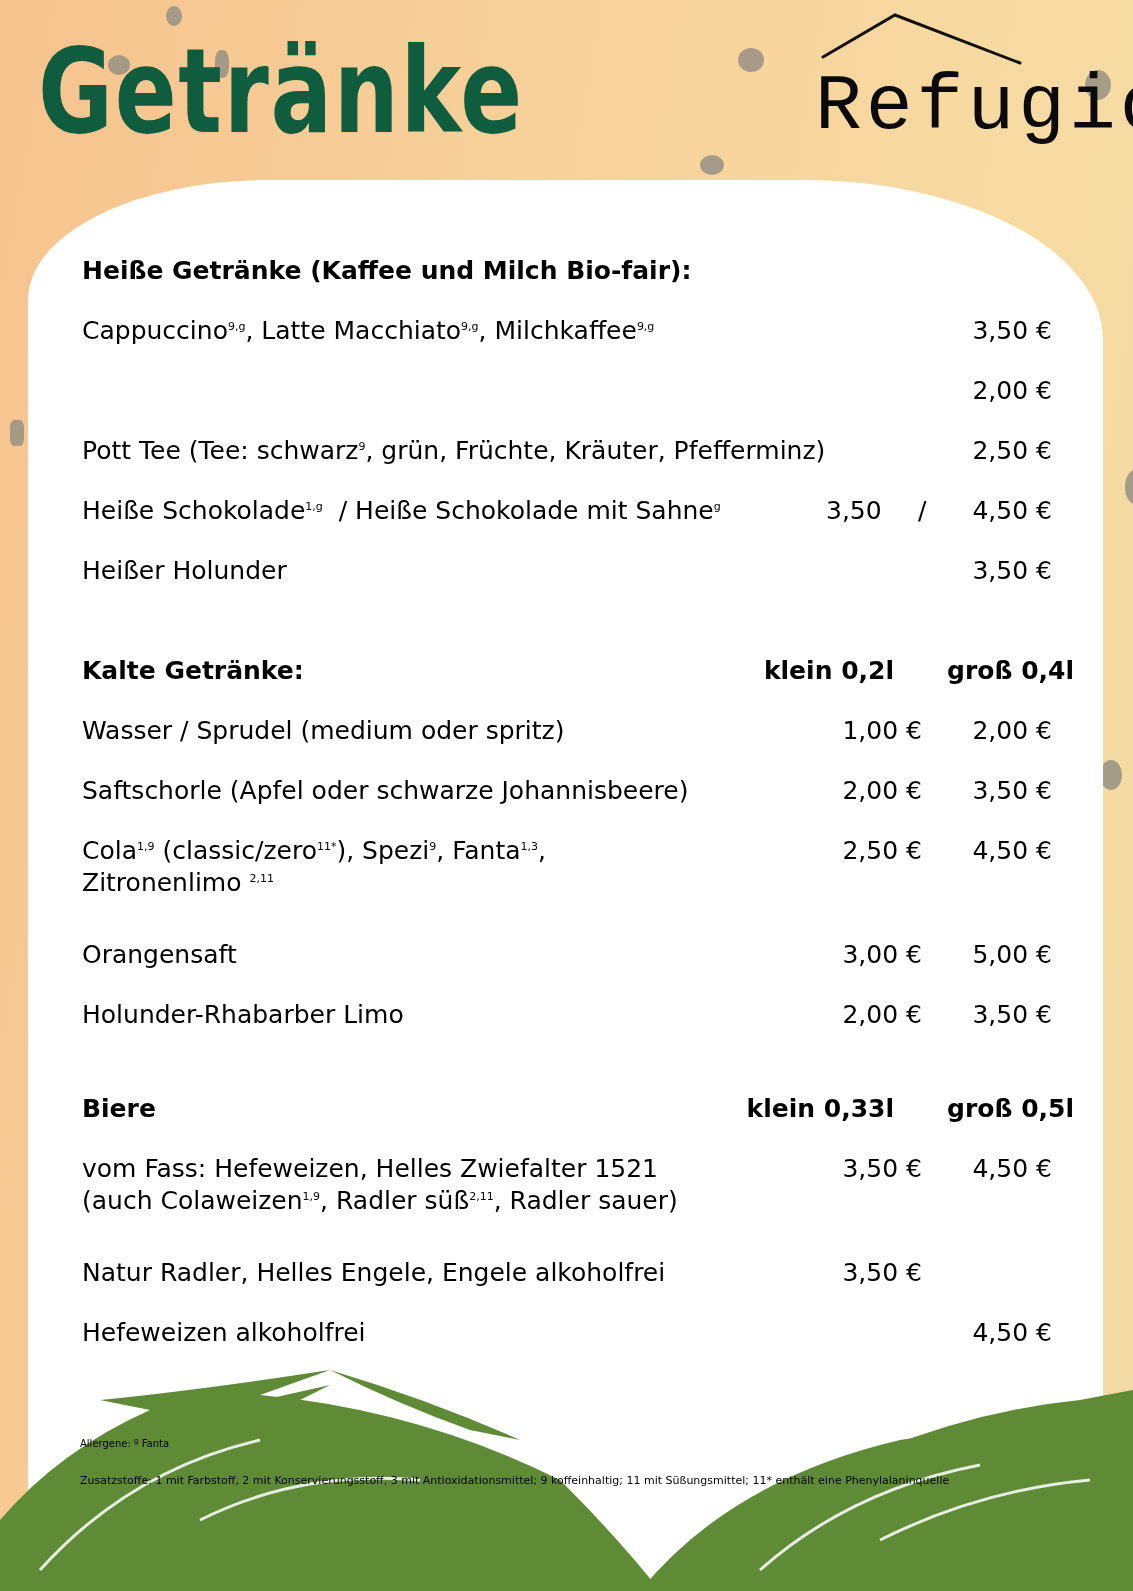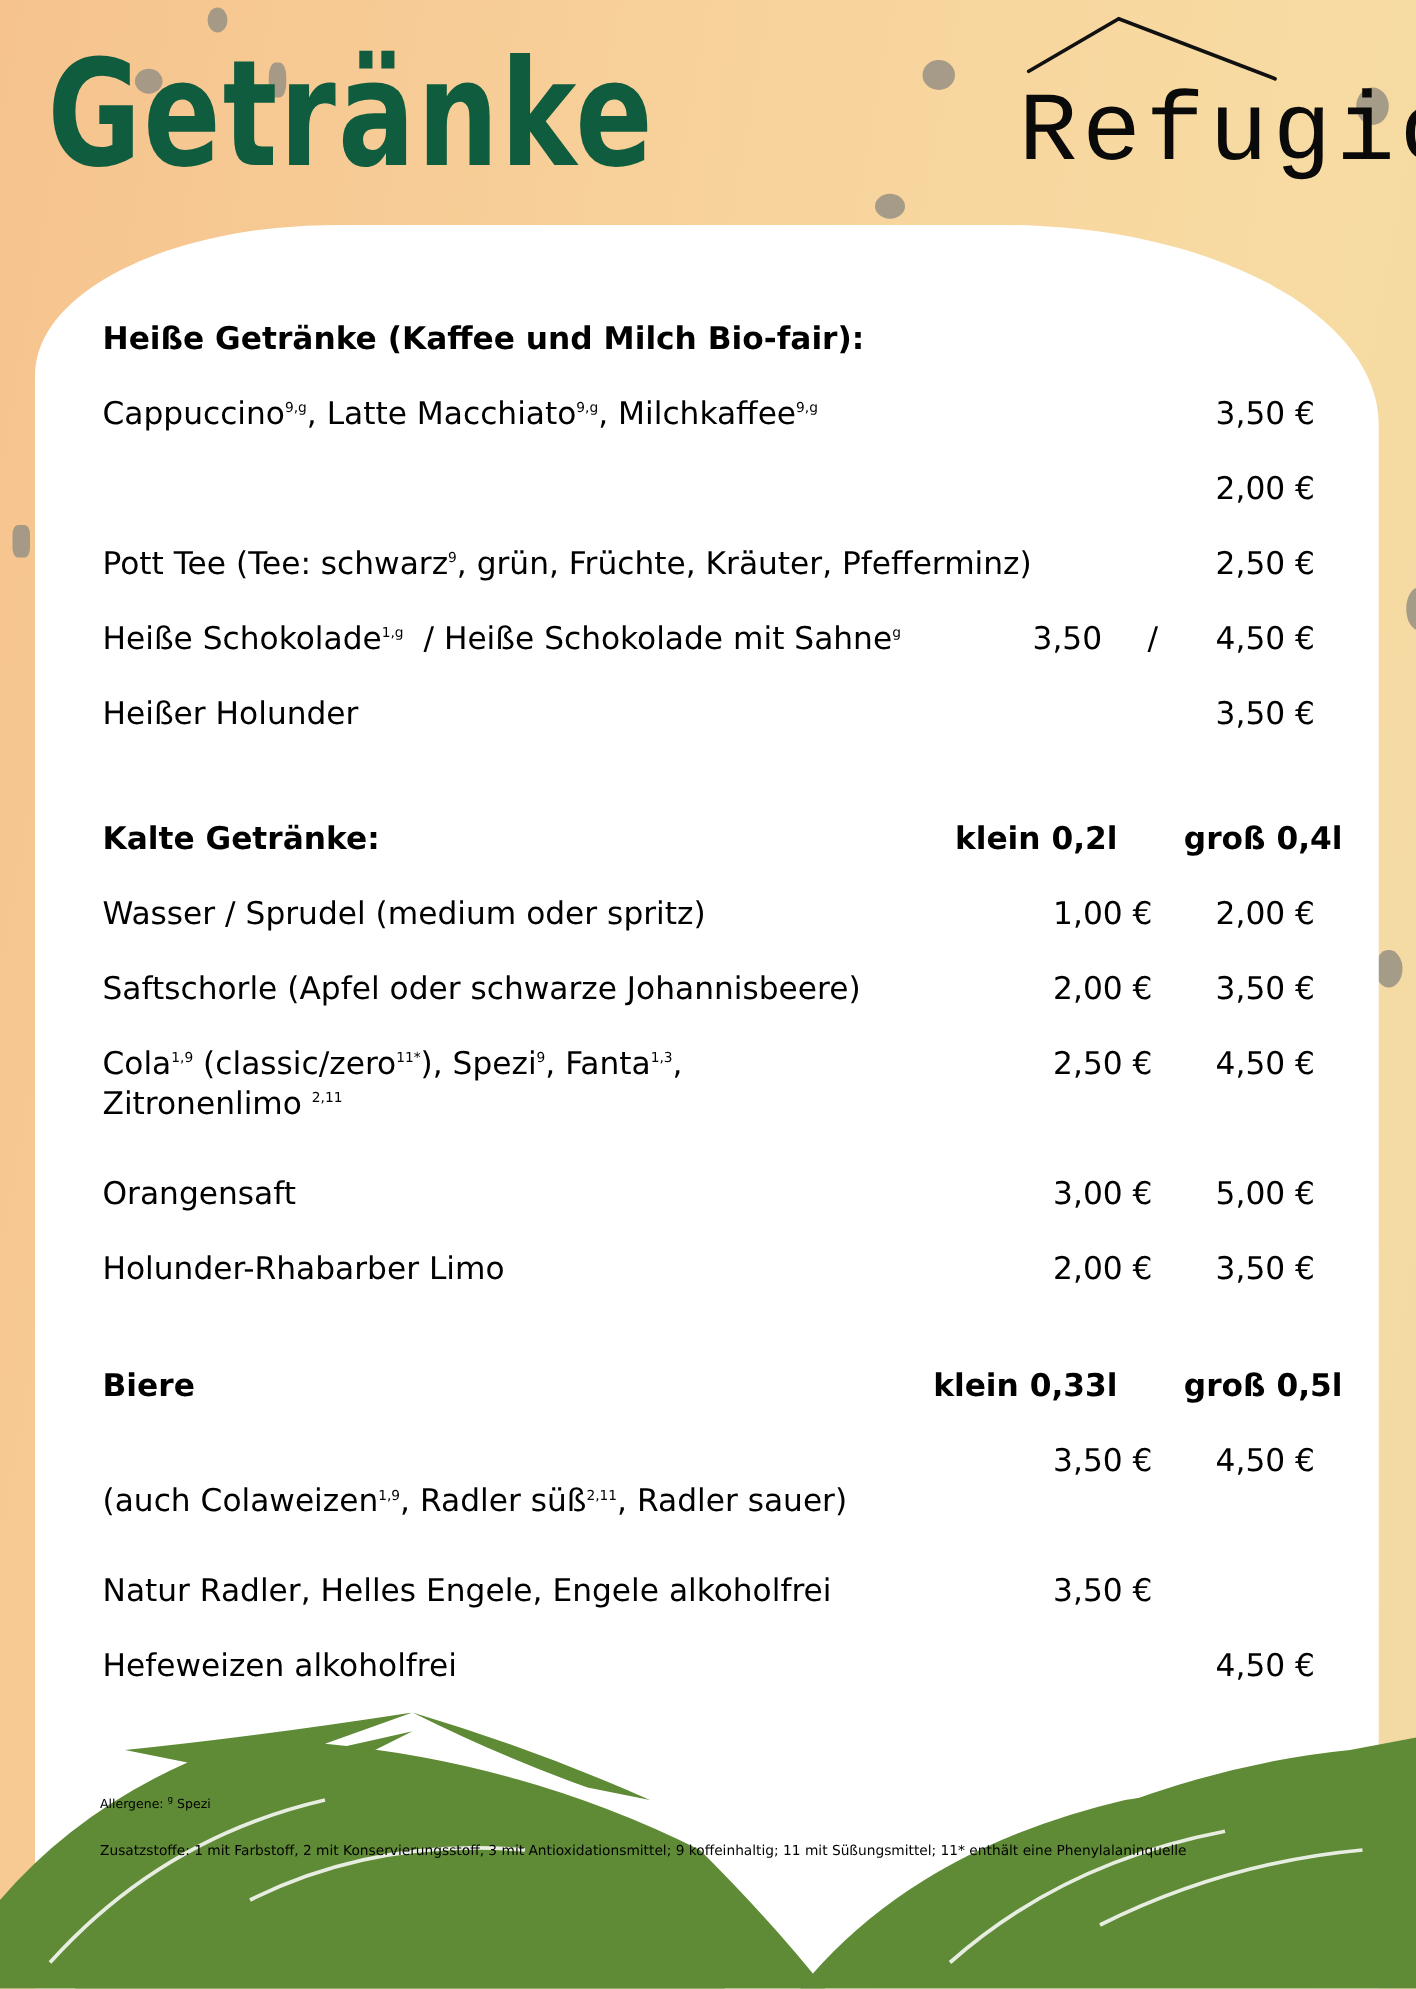--- a/index.html
+++ b/index.html
@@ -127,21 +127,21 @@
   </div>
 
   <div class="gap" style="height:34px"></div>
 
   <div class="row head">
     <span class="name">Biere</span>
     <span class="col1 hdr">klein 0,33l</span>
     <span class="col2 hdr">groß 0,5l</span>
   </div>
   <div class="row tall">
-    <span class="name"><br><span>(auch Colaweizen</span><sup>1,9</sup><span>, Radler süß</span><sup>2,11</sup><span>, Radler sauer)</span></span>
+    <span class="name"><span>vom Fass: Hefeweizen, Helles Zwiefalter 1521</span><br><span>(auch Colaweizen</span><sup>1,9</sup><span>, Radler süß</span><sup>2,11</sup><span>, Radler sauer)</span></span>
     <span class="col1">3,50 €</span>
     <span class="col2">4,50 €</span>
   </div>
   <div class="row">
     <span class="name">Natur Radler, Helles Engele, Engele alkoholfrei</span>
     <span class="col1">3,50 €</span>
     <span class="col2"></span>
   </div>
   <div class="row">
     <span class="name">Hefeweizen alkoholfrei</span>
@@ -161,15 +161,15 @@
   </g>
   <g stroke="#ffffff" stroke-width="3" fill="none" opacity=".85">
     <path d="M40 200 Q130 100 260 70"></path>
     <path d="M200 150 Q300 100 420 110"></path>
     <path d="M760 200 Q850 120 980 95"></path>
     <path d="M880 170 Q980 120 1090 110"></path>
   </g>
 </svg>
 
 <div class="footer" style="top:1438px;">
-  <span>Allergene: </span><sup style="font-size:7px">g</sup><span> Spezi</span>
+  <span>Allergene: </span><sup style="font-size:7px">g</sup><span> Fanta</span>
 </div>
 <div class="footer" style="top:1474px;font-size:11px;">Zusatzstoffe: 1 mit Farbstoff, 2 mit Konservierungsstoff,  3 mit Antioxidationsmittel; 9 koffeinhaltig; 11 mit Süßungsmittel; 11* enthält eine Phenylalaninquelle</div>
 
 </body></html>

